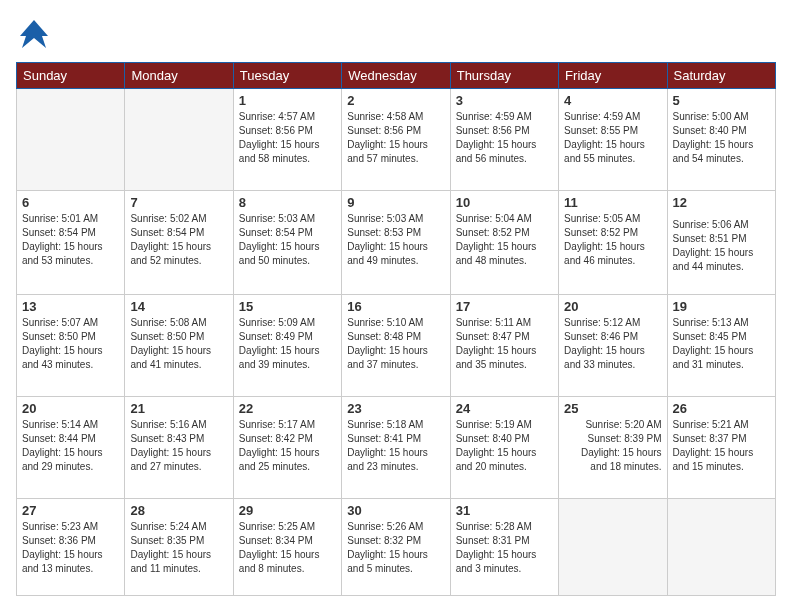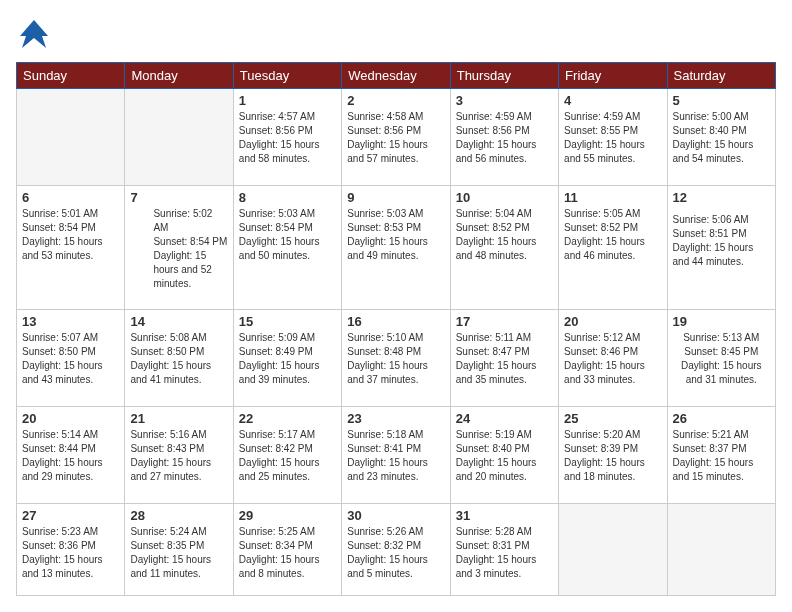--- a/index.html
+++ b/index.html
@@ -172,21 +172,21 @@
         </tr>
         <tr>
           <td>
             <span class="day-num">6</span>
             <div class="day-info" style="white-space: pre-line;">Sunrise: 5:01 AM
 Sunset: 8:54 PM
 Daylight: 15 hours and 53 minutes.</div>
           </td>
           <td>
             <span class="day-num">7</span>
-            <div class="day-info" style="white-space: pre-line; margin-left: 23px;">Sunrise: 5:02 AM
+            <div class="day-info" style="white-space: pre-line;">Sunrise: 5:02 AM
 Sunset: 8:54 PM
 Daylight: 15 hours and 52 minutes.</div>
           </td>
           <td>
             <span class="day-num">8</span>
             <div class="day-info" style="white-space: pre-line;">Sunrise: 5:03 AM
 Sunset: 8:54 PM
 Daylight: 15 hours and 50 minutes.</div>
           </td>
           <td>
@@ -246,21 +246,21 @@
 Daylight: 15 hours and 35 minutes.</div>
           </td>
           <td>
             <span class="day-num">20</span>
             <div class="day-info" style="white-space: pre-line;">Sunrise: 5:12 AM
 Sunset: 8:46 PM
 Daylight: 15 hours and 33 minutes.</div>
           </td>
           <td>
             <span class="day-num">19</span>
-            <div class="day-info" style="white-space: pre-line; text-align: center;">Sunrise: 5:13 AM
+            <div class="day-info" style="white-space: pre-line;">Sunrise: 5:13 AM
 Sunset: 8:45 PM
 Daylight: 15 hours and 31 minutes.</div>
           </td>
         </tr>
         <tr>
           <td>
             <span class="day-num">20</span>
             <div class="day-info" style="white-space: pre-line;">Sunrise: 5:14 AM
 Sunset: 8:44 PM
 Daylight: 15 hours and 29 minutes.</div>
@@ -284,21 +284,21 @@
 Daylight: 15 hours and 23 minutes.</div>
           </td>
           <td>
             <span class="day-num">24</span>
             <div class="day-info" style="white-space: pre-line;">Sunrise: 5:19 AM
 Sunset: 8:40 PM
 Daylight: 15 hours and 20 minutes.</div>
           </td>
           <td>
             <span class="day-num">25</span>
-            <div class="day-info" style="white-space: pre-line;">Sunrise: 5:20 AM
+            <div class="day-info" style="white-space: pre-line; text-align: right;">Sunrise: 5:20 AM
 Sunset: 8:39 PM
 Daylight: 15 hours and 18 minutes.</div>
           </td>
           <td>
             <span class="day-num">26</span>
             <div class="day-info" style="white-space: pre-line;">Sunrise: 5:21 AM
 Sunset: 8:37 PM
 Daylight: 15 hours and 15 minutes.</div>
           </td>
         </tr>

